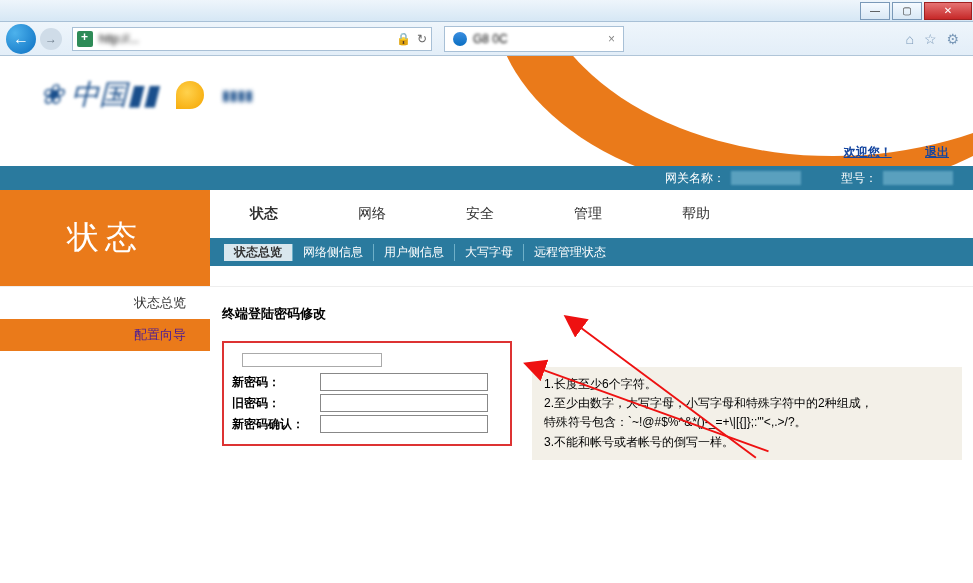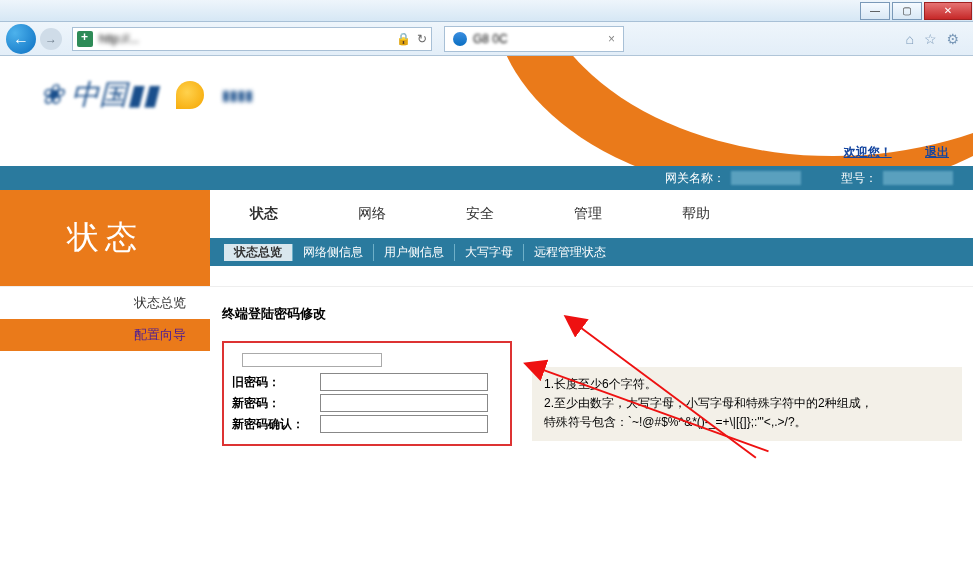--- a/index.html
+++ b/index.html
@@ -155,37 +155,38 @@
       <div class="item active">配置向导</div>
     </div>
     <div class="content">
       <div class="sect-title">终端登陆密码修改</div>
 
       <div style="position:relative">
         <div class="form-head">终端登陆密码修改</div>
         <div class="form-block">
           <div style="height:14px; border:1px solid #aaa; width:140px; margin-bottom:6px; margin-left:10px;"></div>
           <div class="frow">
-            <label>旧密码：</label>
+            <label>新密码：</label>
             <input type="password" style="">
           </div>
           <div class="frow">
-            <label>新密码：</label>
+            <label>旧密码：</label>
             <input type="password" style="">
           </div>
           <div class="frow">
             <label>新密码确认：</label>
             <input type="password" style="">
           </div>
         </div>
 
         <div class="rules">
           <div>1.长度至少6个字符。</div>
           <div>2.至少由数字，大写字母，小写字母和特殊字符中的2种组成，</div>
           <div><span>特殊符号包含：`~!@#$%^&amp;*()-_=+\|[{]};:'"&lt;,.&gt;/?。</span></div>
+          <div>3.不能和帐号或者帐号的倒写一样。</div>
         </div>
       </div>
 
       <svg class="arrows" viewBox="0 0 760 280">
         <defs>
           <marker id="ah" markerWidth="12" markerHeight="12" refX="2" refY="6" orient="auto">
             <path d="M0,0 L12,6 L0,12 Z" fill="#e11"></path>
           </marker>
         </defs>
         <line x1="660" y1="260" x2="300" y2="130" stroke="#e11" stroke-width="3" marker-end="url(#ah)"></line>

